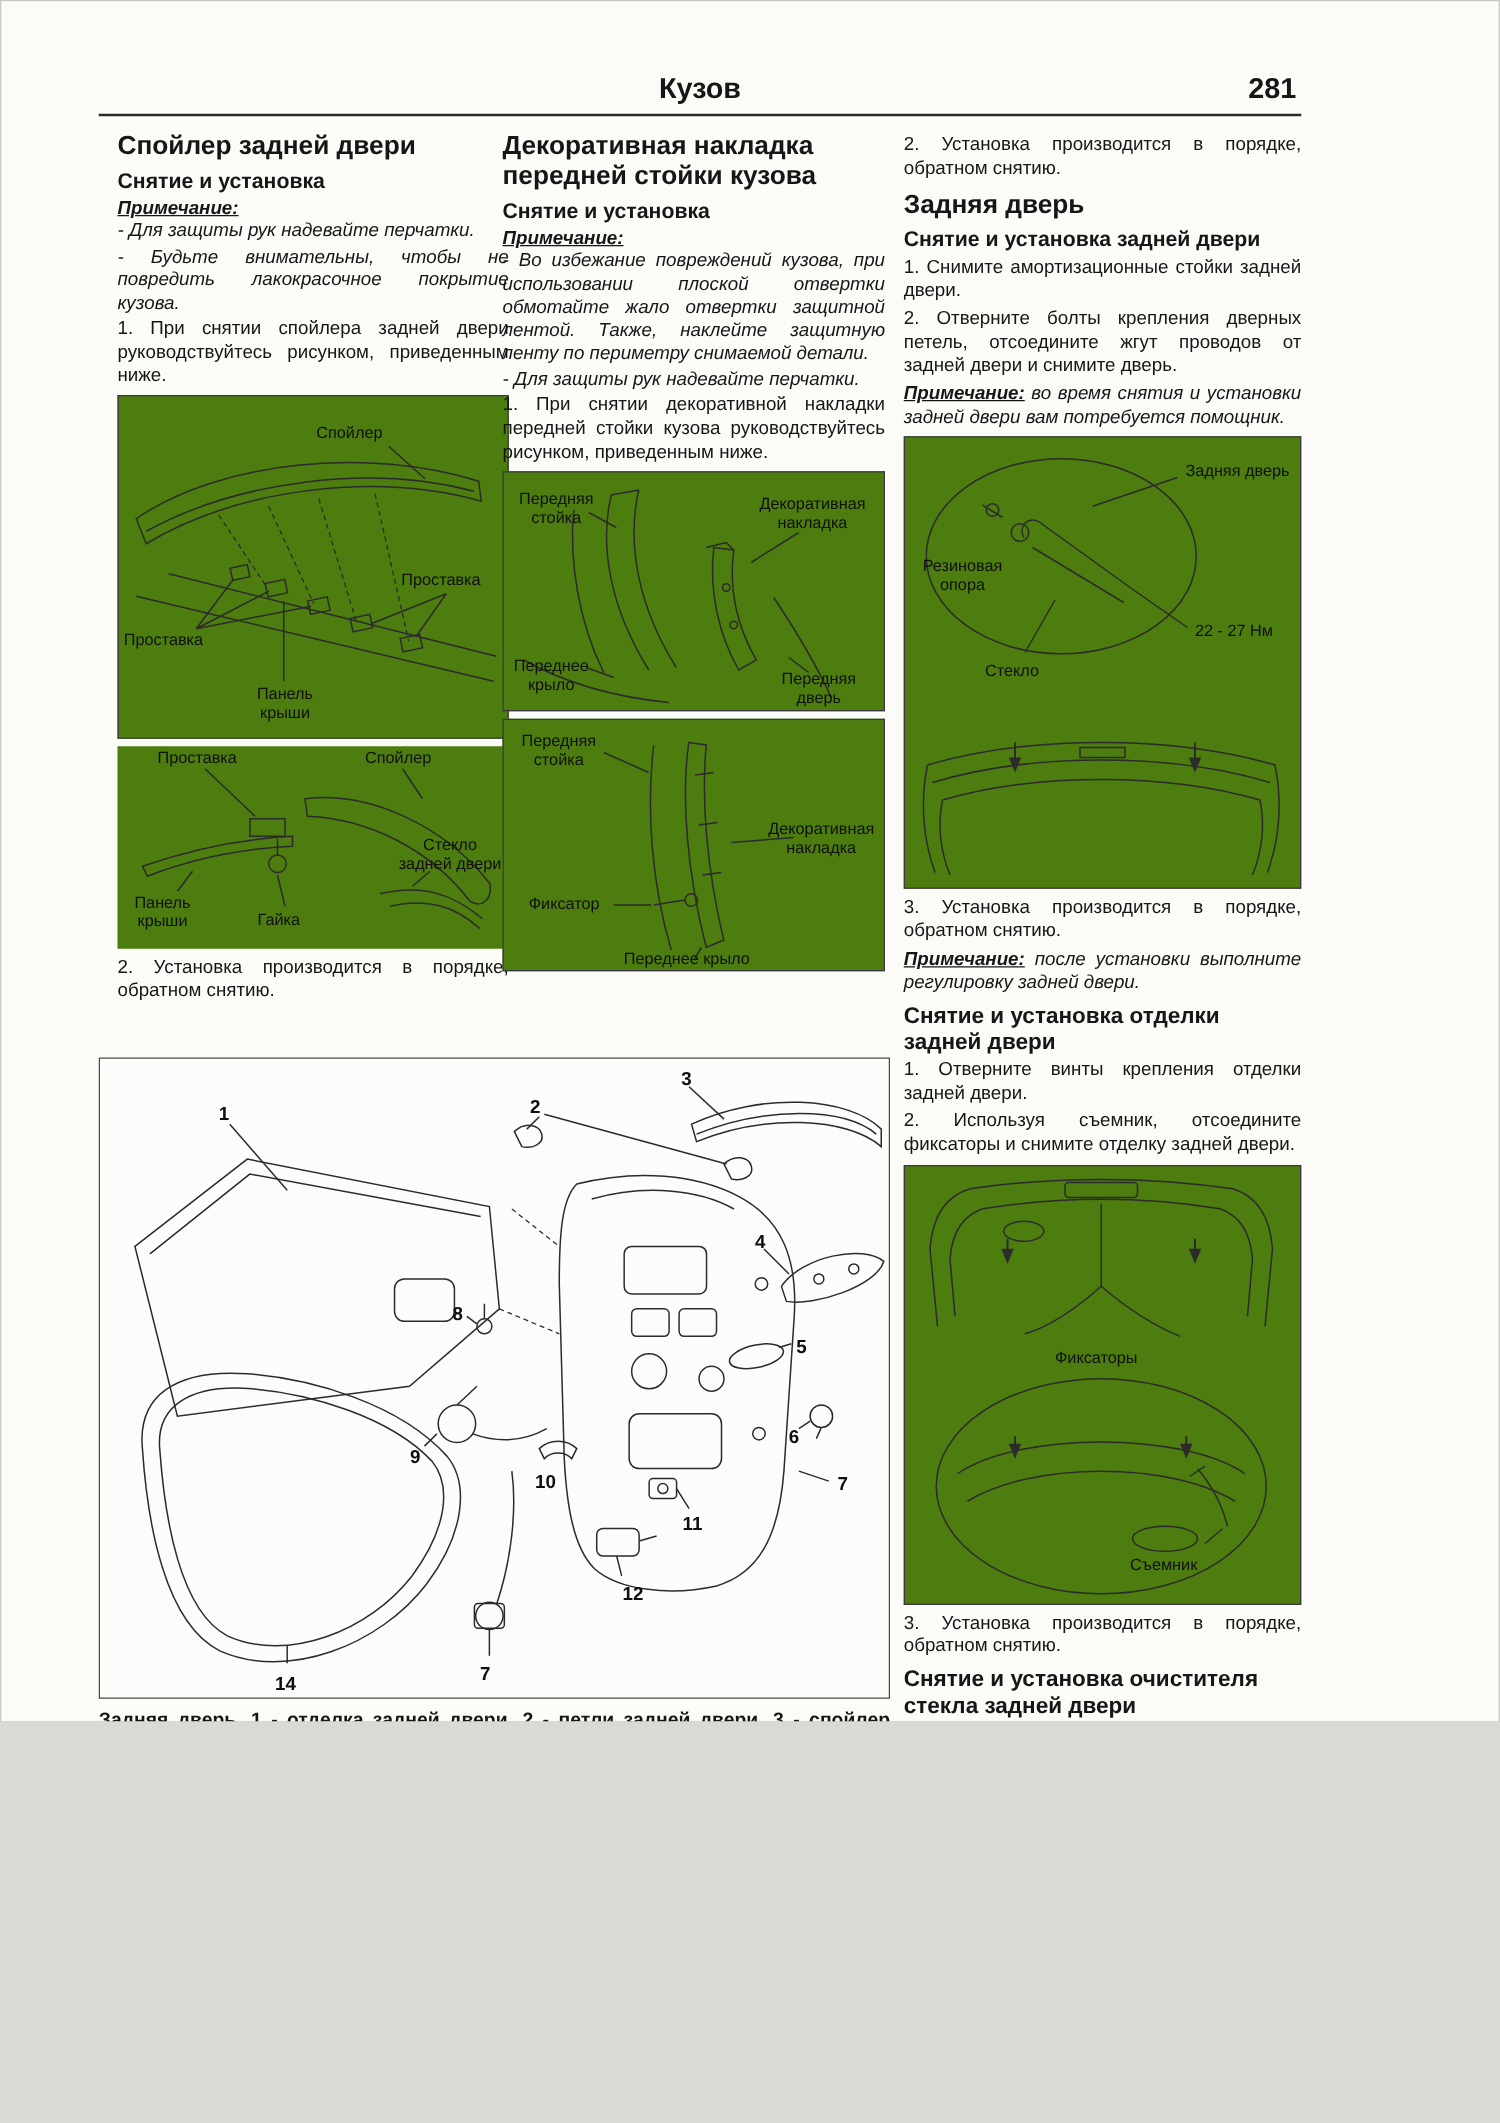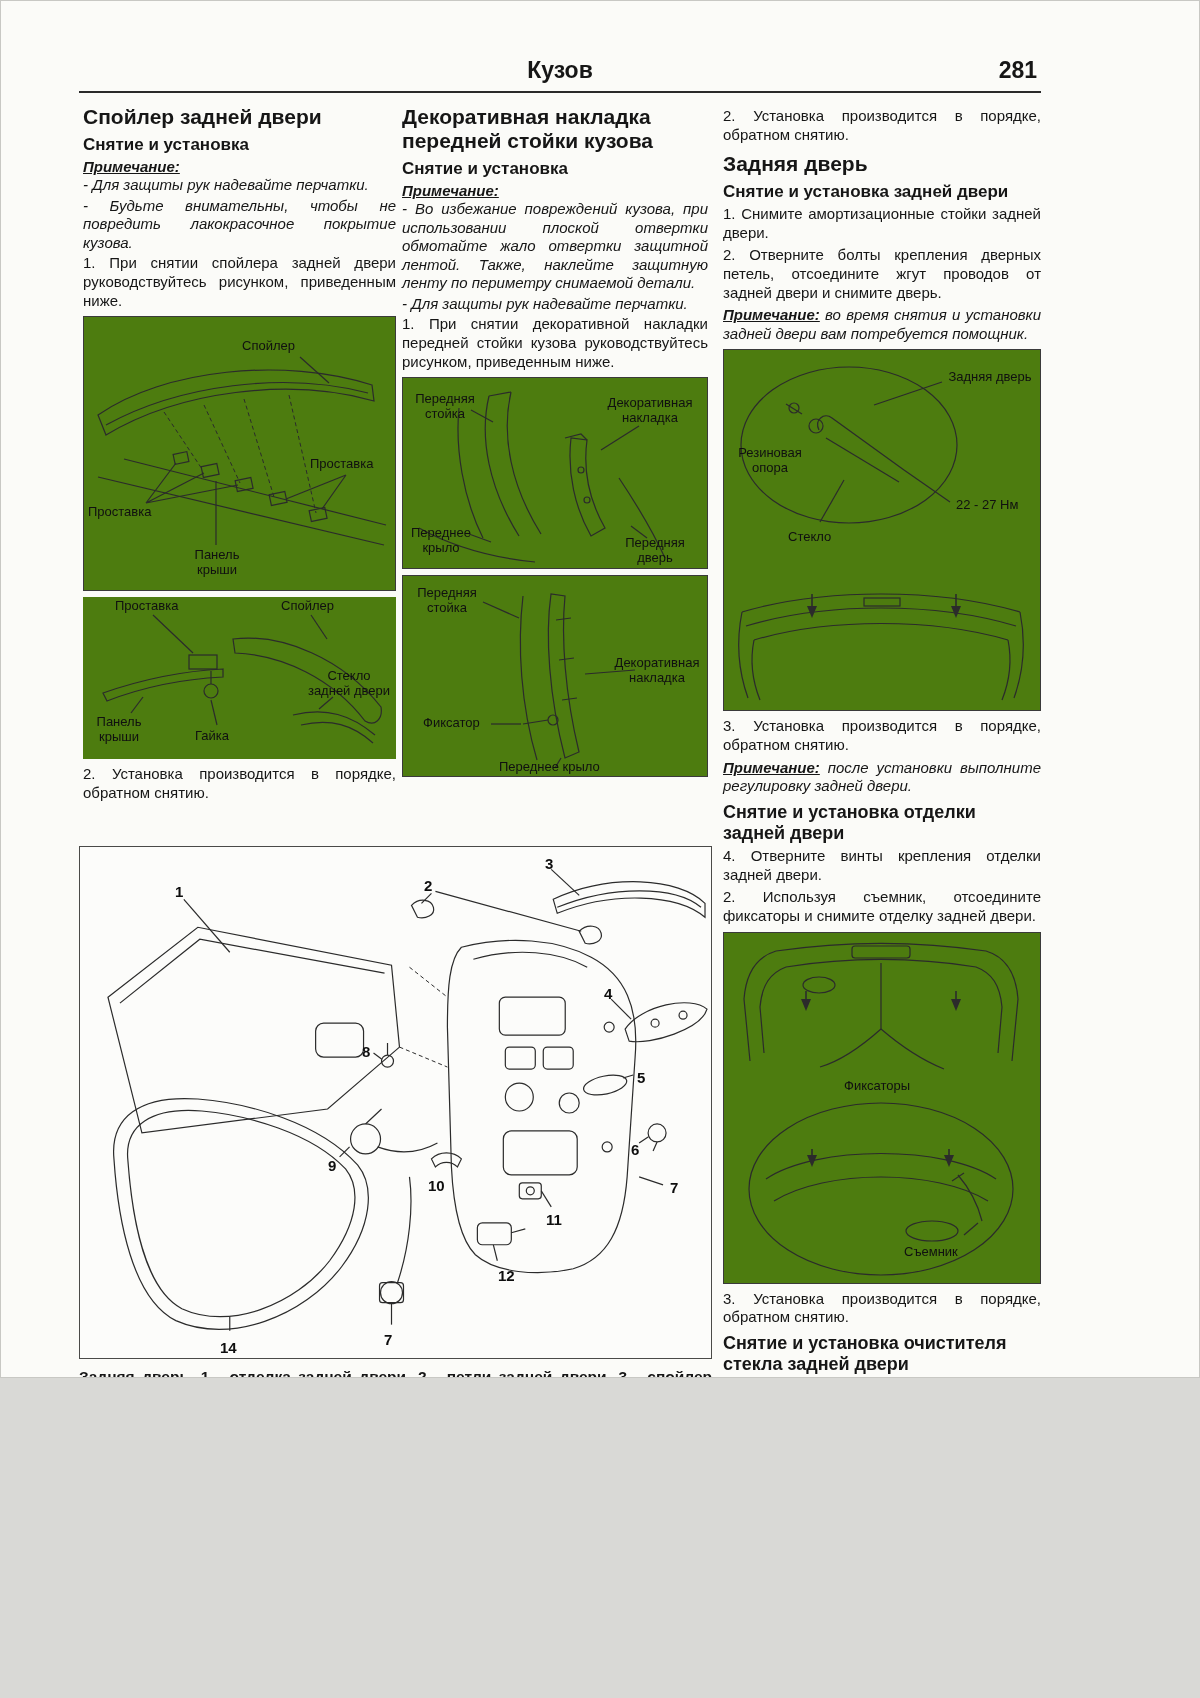--- a/index.html
+++ b/index.html
@@ -18,21 +18,21 @@
   }
   .header-title {
     position:absolute; left:0; right:0; text-align:center;
     font-size:23px; font-weight:bold; top:4px;
   }
   .page-number {
     position:absolute; right:4px; top:4px; font-size:23px; font-weight:bold;
   }
   
   .col { position:absolute; top:104px; }
-  .col1 { left:82px;  width:313px; }
+  .col1 { left:93px;  width:313px; }
   .col2 { left:401px; width:306px; }
   .col3 { left:722px; width:318px; }
 
   .col-title { font-size:21px; font-weight:bold; line-height:1.14; margin:0 0 4px 0; }
   .sub-title { font-size:17px; font-weight:bold; line-height:1.18; margin:6px 0 3px 0; }
   .note-head { font-size:15px; font-style:italic; font-weight:bold; text-decoration:underline; margin:2px 0 1px 0; }
   .note-item { font-size:15px; font-style:italic; line-height:1.24; text-align:justify; margin:0 0 2px 0; }
   .para      { font-size:15px; line-height:1.24; text-align:justify; margin:2px 0 4px 0; }
   .note-inline { font-size:15px; font-style:italic; line-height:1.24; text-align:justify; margin:2px 0 4px 0; }
   .note-inline .nlab { font-weight:bold; text-decoration:underline; }
@@ -220,21 +220,21 @@
       <div class="fig-label lbl-c" style="left:224px; top:20px; width:84px;">Задняя дверь</div>
       <div class="fig-label lbl-c" style="left:4px; top:96px; width:84px;">Резиновая опора</div>
       <div class="fig-label" style="left:232px; top:148px;">22 - 27 Нм</div>
       <div class="fig-label" style="left:64px; top:180px;">Стекло</div>
     </div>
 
     <div class="para">3. Установка производится в порядке, обратном снятию.</div>
     <div class="note-inline"><span class="nlab">Примечание:</span><span> после установки выполните регулировку задней двери.</span></div>
 
     <div class="sub-title" style="font-size:18px;">Снятие и установка отделки задней двери</div>
-    <div class="para">4. Отверните винты крепления отделки задней двери.</div>
+    <div class="para">1. Отверните винты крепления отделки задней двери.</div>
     <div class="para">2. Используя съемник, отсоедините фиксаторы и снимите отделку задней двери.</div>
 
     <div class="fig" style="height:352px;">
       <svg viewBox="0 0 314 350" width="314" height="350">
         <path class="ln" d="M52,18 C120,8 194,8 262,18 C282,24 292,40 294,66 L288,128"></path>
         <path class="ln" d="M52,18 C32,24 22,40 20,66 L26,128"></path>
         <path class="ln" d="M62,34 C125,24 189,24 252,34 C268,40 276,52 278,74 L274,120"></path>
         <path class="ln" d="M62,34 C46,40 38,52 36,74 L40,120"></path>
         <rect class="ln" x="128" y="13" width="58" height="12" rx="3"></rect>
         <ellipse class="ln" cx="95" cy="52" rx="16" ry="8"></ellipse>

